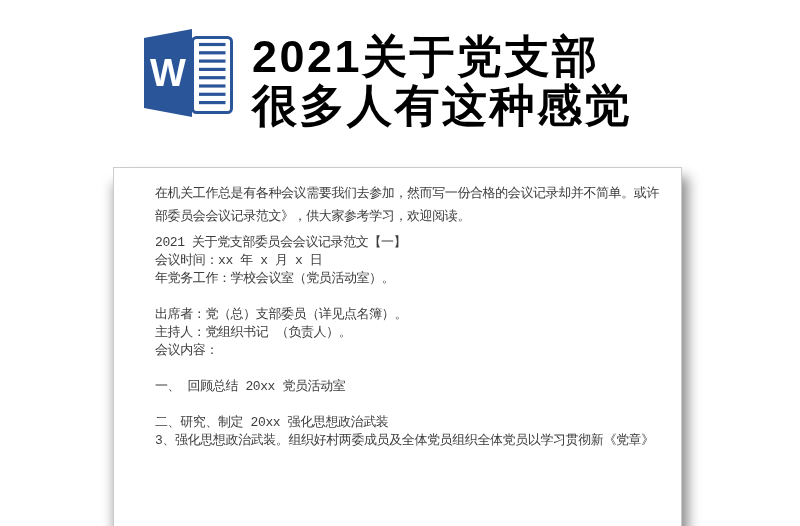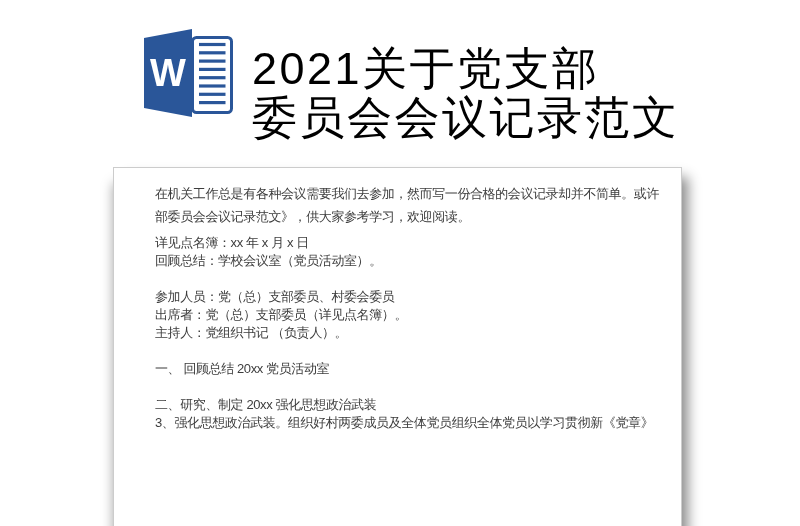--- a/index.html
+++ b/index.html
@@ -7,43 +7,44 @@
     width:800px;height:526px;
     background:#ffffff;
     overflow:hidden;
     position:relative;
     font-family:"Liberation Sans","DejaVu Sans",sans-serif;
   }
   
   .hero{position:absolute;left:0;top:0;width:800px;height:140px;}
   .word-icon{position:absolute;left:139px;top:28px;width:96px;height:90px;}
   .doc-title{
-    position:absolute;left:252px;top:44px;
+    position:absolute;left:252px;top:32px;
     margin:0;
-    font-size:45px;line-height:49px;font-weight:400;
+    font-size:45px;line-height:49px;font-weight:700;
     letter-spacing:2.5px;color:#000000;
     white-space:nowrap;
   }
   .doc-title span{display:block;}
   
   .page{
     position:absolute;left:113px;top:167px;
     width:569px;height:500px;
     background:#ffffff;
     border:1px solid #cccccc;
     box-shadow:10px 6px 12px -4px rgba(0,0,0,0.45),
                -7px 9px 11px -7px rgba(0,0,0,0.35);
     overflow:hidden;
     box-sizing:border-box;
   }
   .content{
     padding:14px 27px 0 41px;
     color:#3d3d3d;
     font-size:13px;
     letter-spacing:-0.4px;
+    font-family:Liberation Mono, monospace;
   }
   .iline{height:23px;line-height:23px;white-space:nowrap;}
   .body-block{margin-top:6px;}
   .bline{height:18px;line-height:18px;white-space:nowrap;}
 </style>
 </head>
 <body>
 
 <div class="hero">
   <svg class="word-icon" viewBox="0 0 96 90" xmlns="http://www.w3.org/2000/svg" aria-hidden="true">
@@ -59,37 +60,38 @@
       <line x1="60" y1="66.3" x2="86.5" y2="66.3"></line>
       <line x1="60" y1="74.6" x2="86.5" y2="74.6"></line>
     </g>
 
     <polygon points="5,10 53,1 53,89 5,80" fill="#2A5699"></polygon>
     <text x="29" y="58" text-anchor="middle" fill="#ffffff" font-family="Liberation Sans, DejaVu Sans, sans-serif" font-size="38" font-weight="bold">W</text>
   </svg>
 
   <h1 class="doc-title">
     <span>2021关于党支部</span>
-    <span>委员会会议记录范文</span>
+    <span>很多人有这种感觉</span>
   </h1>
 </div>
 
 <div class="page">
   <div class="content">
     <div>
         <div class="iline">在机关工作总是有各种会议需要我们去参加，然而写一份合格的会议记录却并不简单。或许</div>
         <div class="iline">部委员会会议记录范文》，供大家参考学习，欢迎阅读。</div>
       </div>
     <div class="body-block">
-        <div class="bline">详见点名簿：xx 年 x 月 x 日</div>
-        <div class="bline">回顾总结：学校会议室（党员活动室）。</div>
+        <div class="bline">2021 关于党支部委员会会议记录范文【一】</div>
+        <div class="bline">会议时间：xx 年 x 月 x 日</div>
+        <div class="bline">年党务工作：学校会议室（党员活动室）。</div>
         <div class="bline">&nbsp;</div>
-        <div class="bline">参加人员：党（总）支部委员、村委会委员</div>
         <div class="bline">出席者：党（总）支部委员（详见点名簿）。</div>
         <div class="bline">主持人：党组织书记 （负责人）。</div>
+        <div class="bline">会议内容：</div>
         <div class="bline">&nbsp;</div>
         <div class="bline">一、  回顾总结 20xx 党员活动室</div>
         <div class="bline">&nbsp;</div>
         <div class="bline">二、研究、制定 20xx 强化思想政治武装</div>
         <div class="bline">3、强化思想政治武装。组织好村两委成员及全体党员组织全体党员以学习贯彻新《党章》</div>
       </div>
   </div>
 </div>
 
 </body></html>

